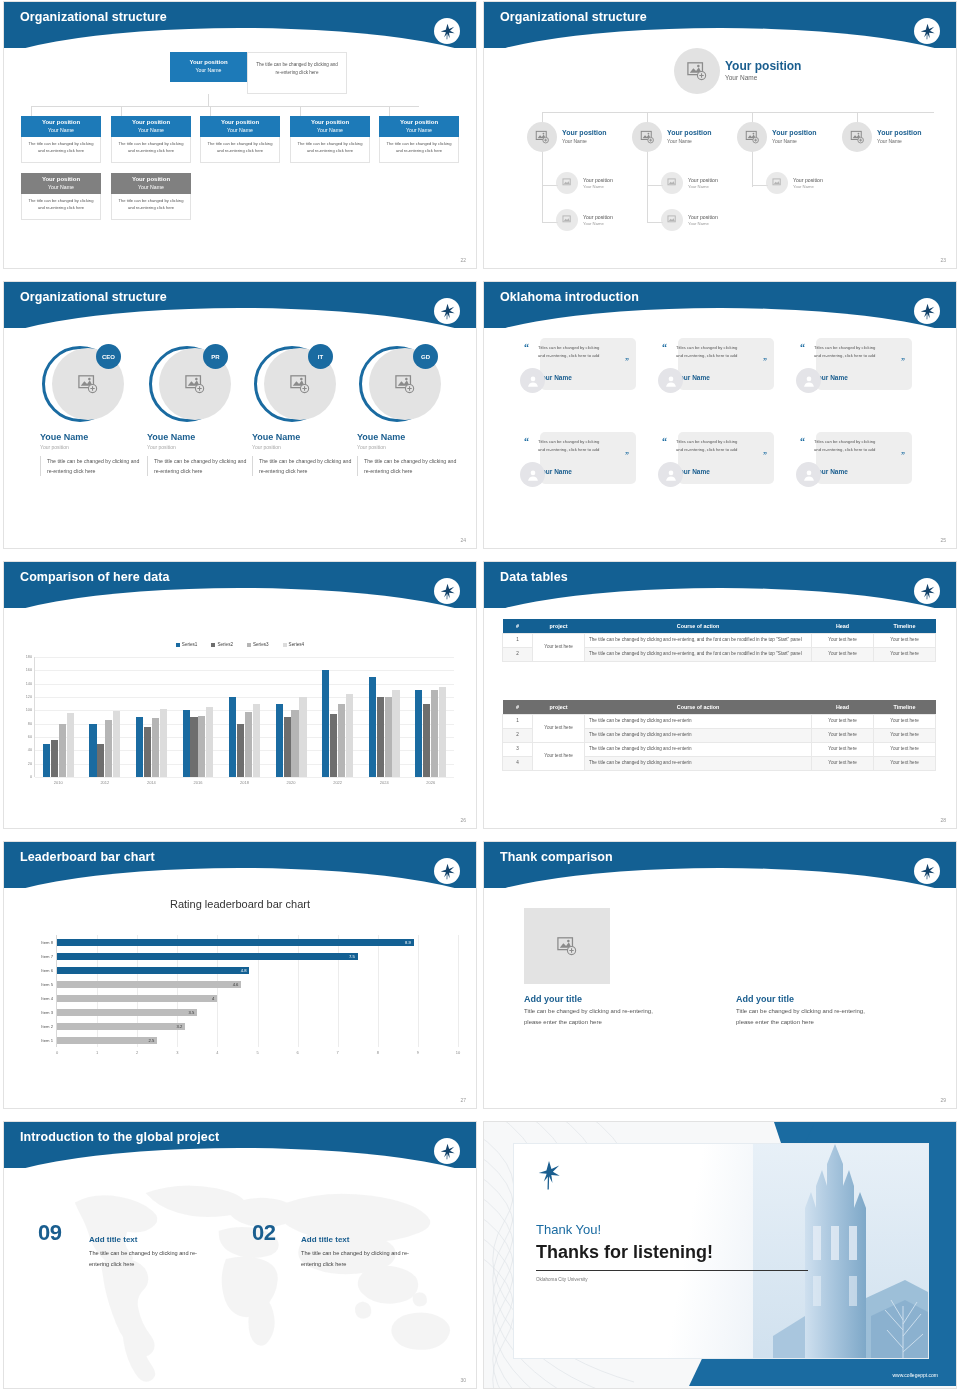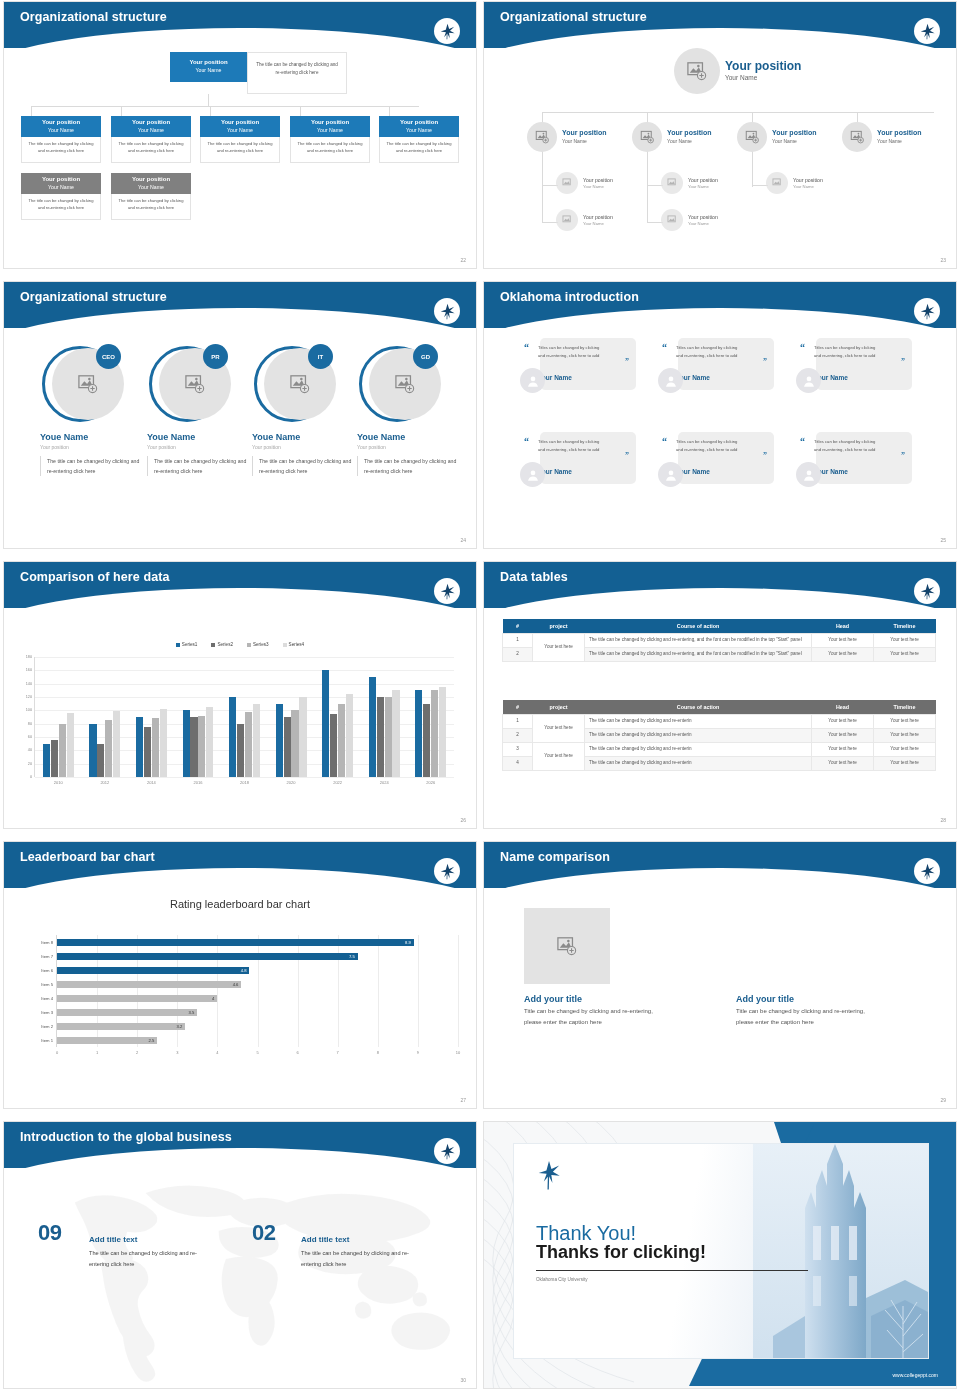--- a/index.html
+++ b/index.html
@@ -129,21 +129,21 @@
   .mt-body { font-size:5.6px; color:#444; line-height:2; width:125px; margin-top:4px; }
   .wmap { position:absolute; left:0; top:46px; width:100%; height:220px; opacity:.32; }
 
   
   .ty { position:absolute; inset:0; background:#f7f8f9; overflow:hidden; }
   .ty-blue-tr { position:absolute; right:0; top:0; width:100%; height:100%; }
   .ty-card { position:absolute; left:30px; top:22px; right:28px; bottom:30px;
              background:linear-gradient(100deg,#ffffff 0%,#ffffff 42%,#eef3f8 62%,#dfeaf4 100%);
              box-shadow:0 0 0 1px #e6ecf1; overflow:hidden; }
   .ty-logo { position:absolute; left:22px; top:16px; }
-  .ty-h1 { position:absolute; left:22px; top:78px; font-size:20px; color:#1a6ba1; }
+  .ty-h1 { position:absolute; left:22px; top:78px; font-size:13px; color:#1a6ba1; }
   .ty-h2 { position:absolute; left:22px; top:98px; font-size:18px; font-weight:bold; color:#1b1b1b; }
   .ty-rule { position:absolute; left:22px; top:126px; width:272px; height:1px; background:#333; }
   .ty-sub { position:absolute; left:22px; top:133px; font-size:4.6px; color:#777; }
   .ty-url { position:absolute; right:18px; bottom:10px; font-size:5px; color:#fff; z-index:9; }
   .ty-photo { position:absolute; right:0; top:0; width:175px; height:100%; overflow:hidden; }
 </style>
 </head>
 <body>
 
 <div class="deck">
@@ -862,21 +862,21 @@
     <div class="pg">27</div>
   </div>
   </div>
 
   <div class="slide-cell">
   <div class="slide">
     <div class="hdr">
       <div class="hdr-bg"></div>
       <div class="hdr-curve"></div>
     </div>
-    <div class="hdr-title">Name comparison</div>
+    <div class="hdr-title">Thank comparison</div>
     <div class="logo-circle">
       <svg viewBox="0 0 24 24">
             <path d="M12 1 L14.3 8.4 L21.5 5.2 L15.6 11 L22 14.6 L14.2 13.9 L15.2 21.5 L11.8 14.8 L7.2 20 L9.8 12.9 L2.4 12.1 L9.6 9.7 Z" fill="#13436b"></path>
             <path d="M11.6 13 L11.2 23" stroke="#13436b" stroke-width="1" fill="none"></path>
           </svg>
     </div>
 
     <div class="dc-wrap" style="left:40px; top:66px;">
       <div class="dc-img">
         <svg width="22" height="20" viewBox="0 0 24 22">
@@ -920,21 +920,21 @@
         <path d="M845 300 q50-16 84 6 26 18 10 42-18 26-62 24-42-2-54-30-10-26 22-42z"></path>
         <path d="M760 270 q16 2 18 18 2 16-14 18-16 2-20-14-4-18 16-22z"></path>
         <path d="M880 250 q14 0 16 14 2 14-12 16-14 2-18-12-4-16 14-18z"></path>
       </g>
     </svg>
 
     <div class="hdr">
       <div class="hdr-bg"></div>
       <div class="hdr-curve"></div>
     </div>
-    <div class="hdr-title">Introduction to the global business</div>
+    <div class="hdr-title">Introduction to the global project</div>
     <div class="logo-circle">
       <svg viewBox="0 0 24 24">
             <path d="M12 1 L14.3 8.4 L21.5 5.2 L15.6 11 L22 14.6 L14.2 13.9 L15.2 21.5 L11.8 14.8 L7.2 20 L9.8 12.9 L2.4 12.1 L9.6 9.7 Z" fill="#13436b"></path>
             <path d="M11.6 13 L11.2 23" stroke="#13436b" stroke-width="1" fill="none"></path>
           </svg>
     </div>
 
     <div style="position:absolute; left:34px; top:98px;">
       <span class="num">09</span>
     </div>
@@ -1018,21 +1018,21 @@
             <rect x="0" y="232" width="175" height="10" fill="#b9d1e4"></rect>
           </svg>
         </div>
         <div class="ty-logo">
           <svg width="26" height="30" viewBox="0 0 24 28">
                 <path d="M12 1 L14.3 8.4 L21.5 5.2 L15.6 11 L22 14.6 L14.2 13.9 L15.2 21.5 L11.8 14.8 L7.2 20 L9.8 12.9 L2.4 12.1 L9.6 9.7 Z" fill="#1a5e8f"></path>
                 <path d="M11.6 13.5 L11.2 27.5" stroke="#1a5e8f" stroke-width="1.2" fill="none"></path>
               </svg>
         </div>
         <div class="ty-h1">Thank You!</div>
-        <div class="ty-h2">Thanks for clicking!</div>
+        <div class="ty-h2">Thanks for listening!</div>
         <div class="ty-rule"></div>
         <div class="ty-sub">Oklahoma City University</div>
       </div>
       <div class="ty-url">www.collegeppt.com</div>
     </div>
   </div>
   </div>
 
 </div>
 

